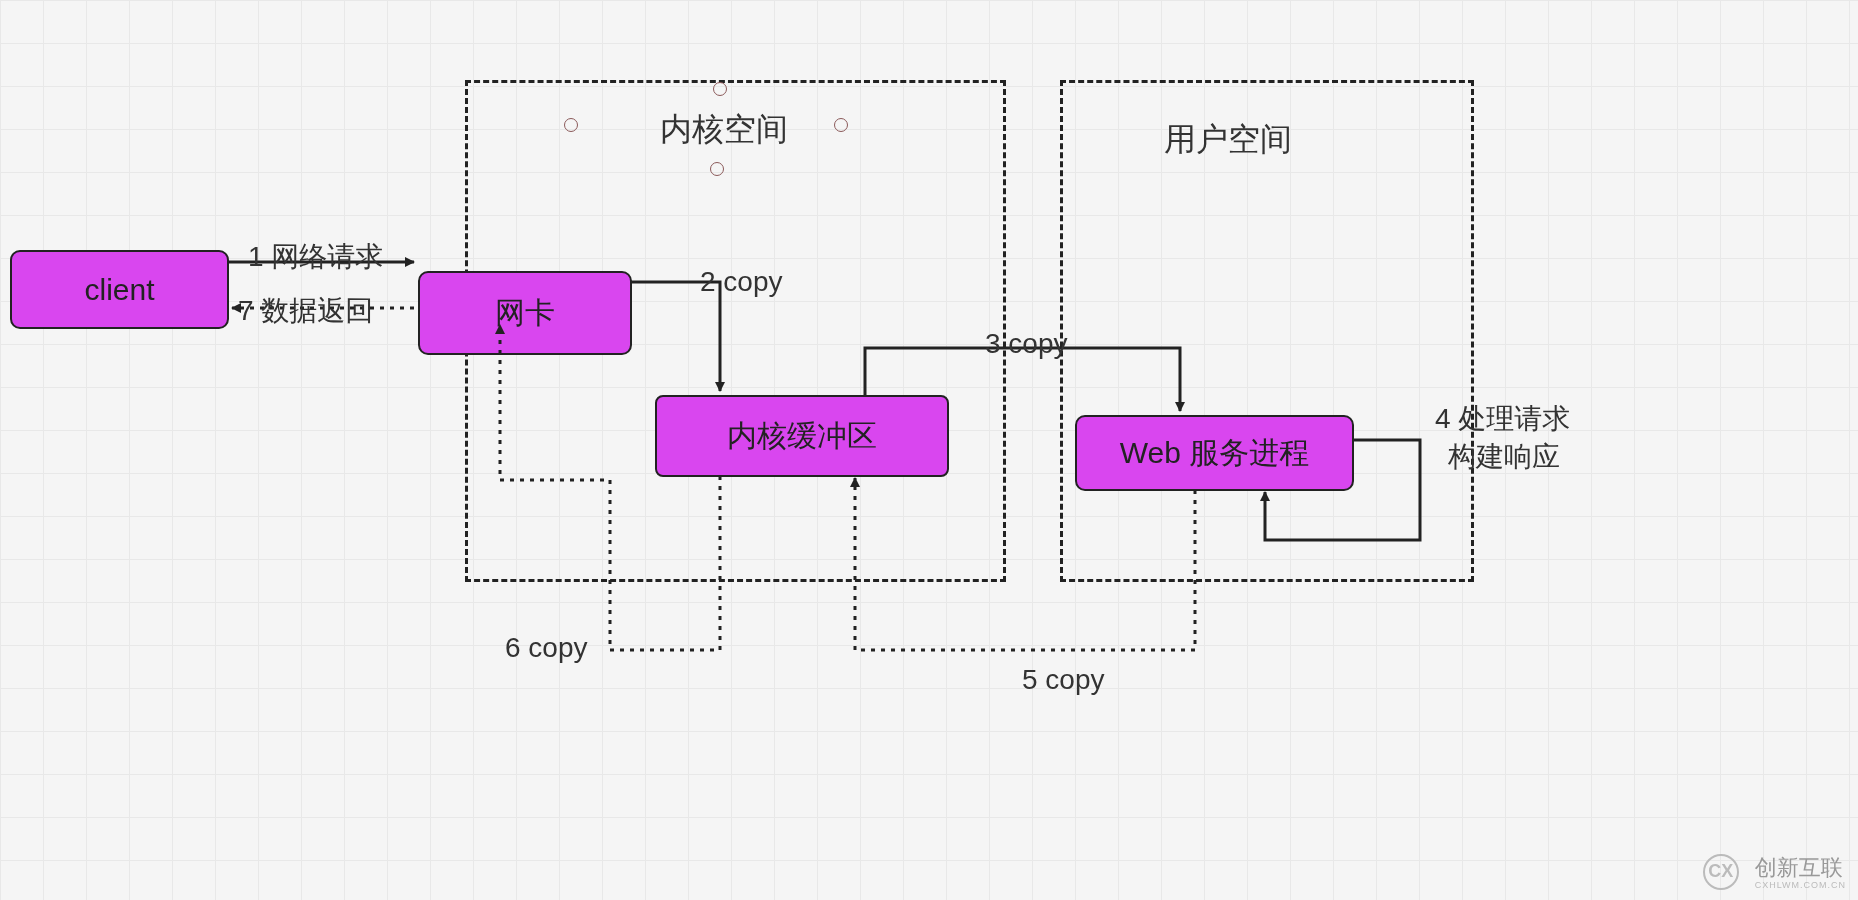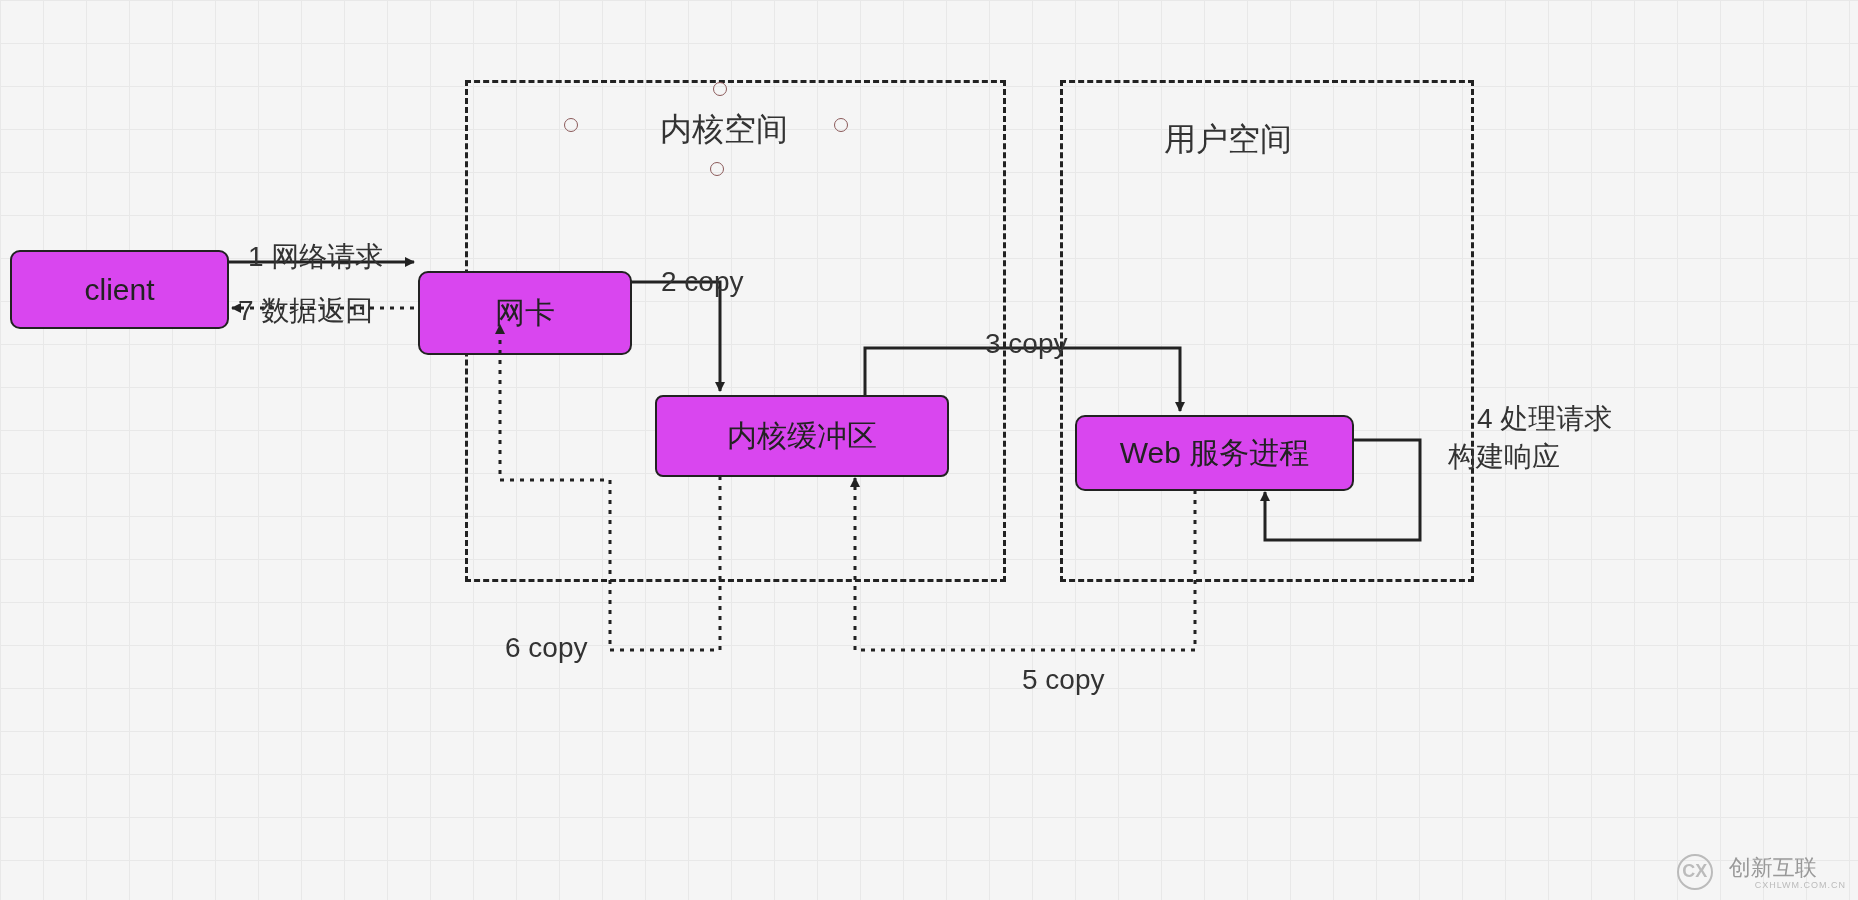--- a/index.html
+++ b/index.html
@@ -65,21 +65,20 @@
     justify-content: center;
     font-weight: bold;
     color: #bbb;
     font-size: 18px;
   }
   .watermark .sub {
     font-size: 9px;
     letter-spacing: 1px;
     color: #bbb;
     margin-top: -3px;
-    margin-left: 26px;
   }
   .dot {
     position: absolute;
     width: 12px;
     height: 12px;
     border: 1.5px solid #8b5a5a;
     border-radius: 50%;
     background: transparent;
   }
 </style>
@@ -134,23 +133,23 @@
   <polyline points="1352,440 1420,440 1420,540 1265,540 1265,492" fill="none" stroke="#222" stroke-width="3" marker-end="url(#arrow)"></polyline>
 
   <polyline points="1195,490 1195,650 855,650 855,478" fill="none" stroke="#222" stroke-width="3" stroke-dasharray="4 6" marker-end="url(#arrow-d)"></polyline>
 
   <polyline points="720,476 720,650 610,650 610,480 500,480 500,325" fill="none" stroke="#222" stroke-width="3" stroke-dasharray="4 6" marker-end="url(#arrow-d)"></polyline>
 
 </svg>
 
 <div class="label" style="left:248px; top:238px;">1 网络请求</div>
 <div class="label" style="left:238px; top:292px;">7 数据返回</div>
-<div class="label" style="left:661px; top:266px;">2 copy</div>
+<div class="label" style="left:700px; top:266px;">2 copy</div>
 <div class="label" style="left:985px; top:328px;">3 copy</div>
-<div class="label" style="left:1435px; top:400px;margin-left:42px;">4 处理请求</div>
+<div class="label" style="left:1435px; top:400px;">4 处理请求</div>
 <div class="label" style="left:1448px; top:438px;">构建响应</div>
 <div class="label" style="left:1022px; top:664px;">5 copy</div>
 <div class="label" style="left:505px; top:632px;">6 copy</div>
 
 <div class="watermark">
   <div class="wmicon">
     <span>CX</span>
   </div>
   <div>
     <div>创新互联</div>

